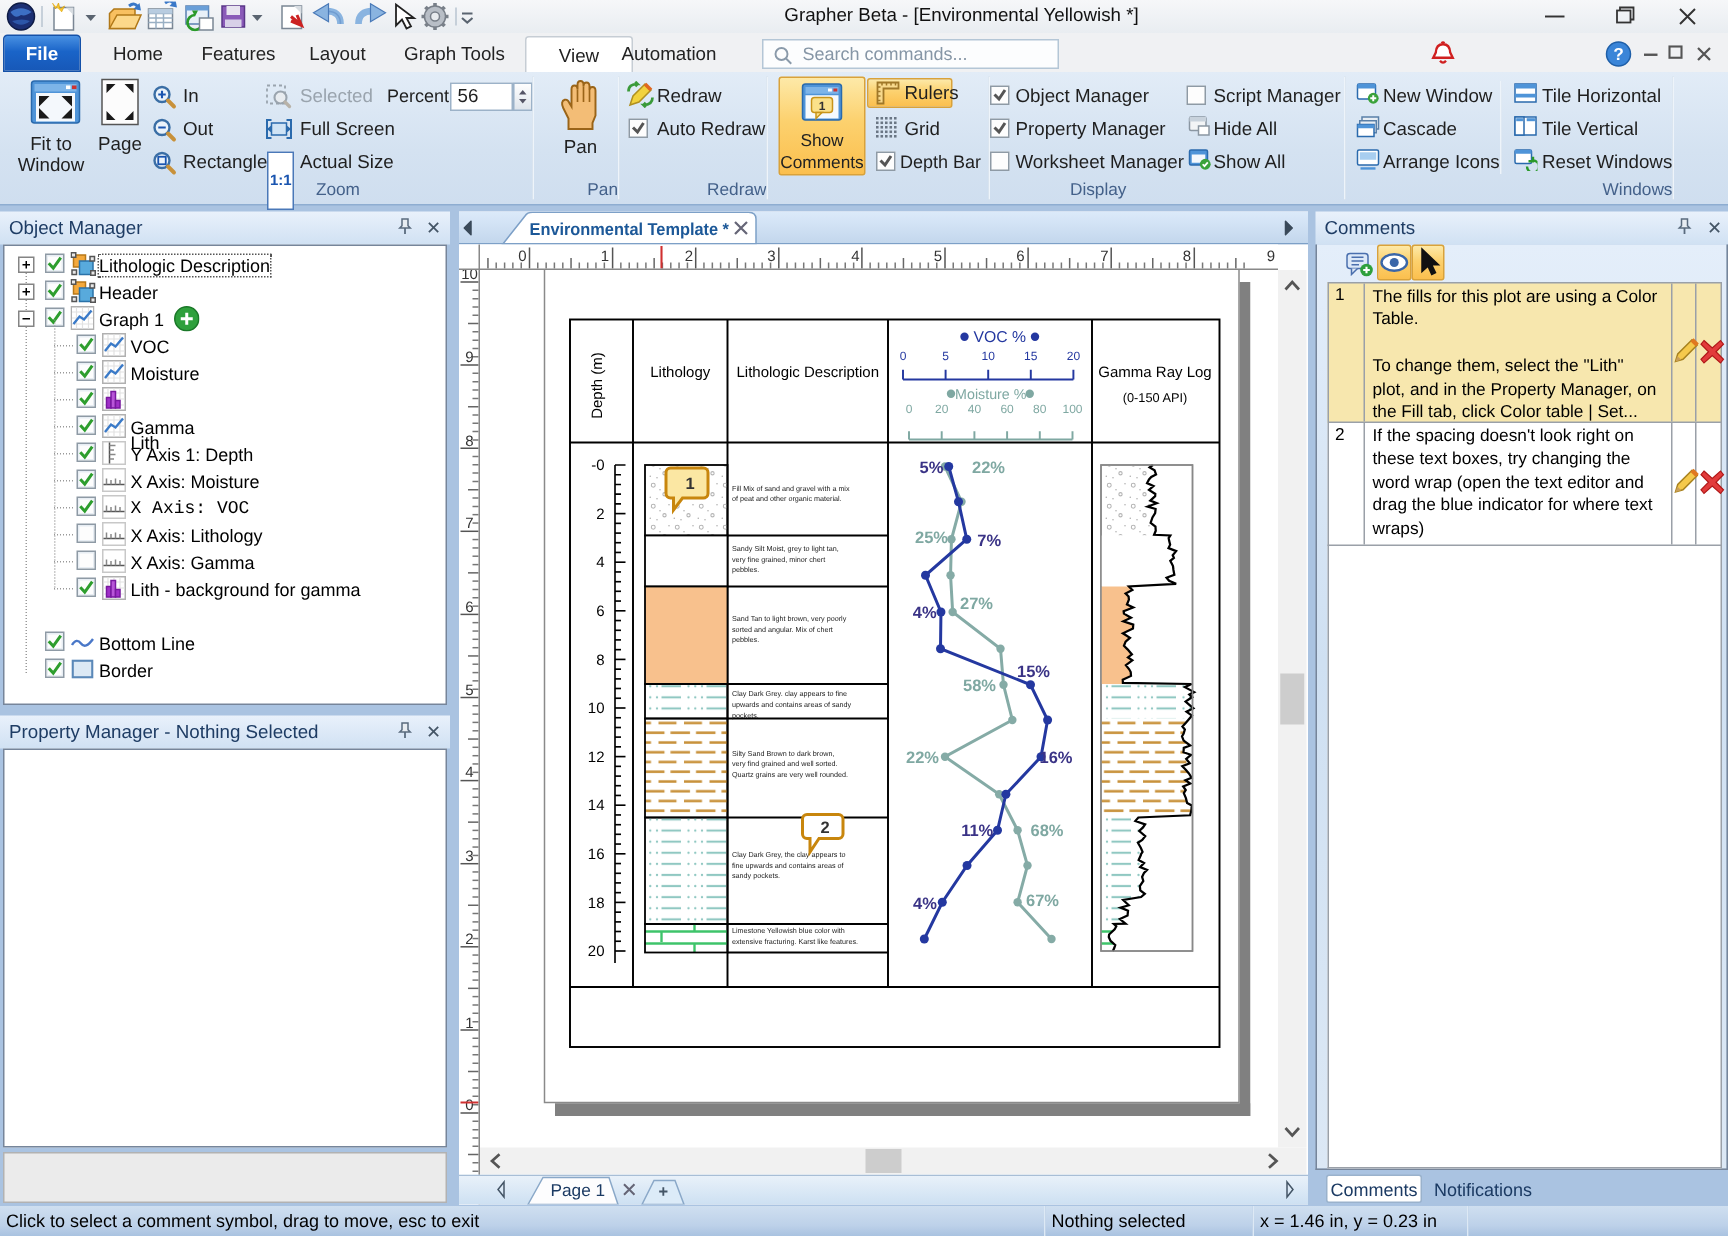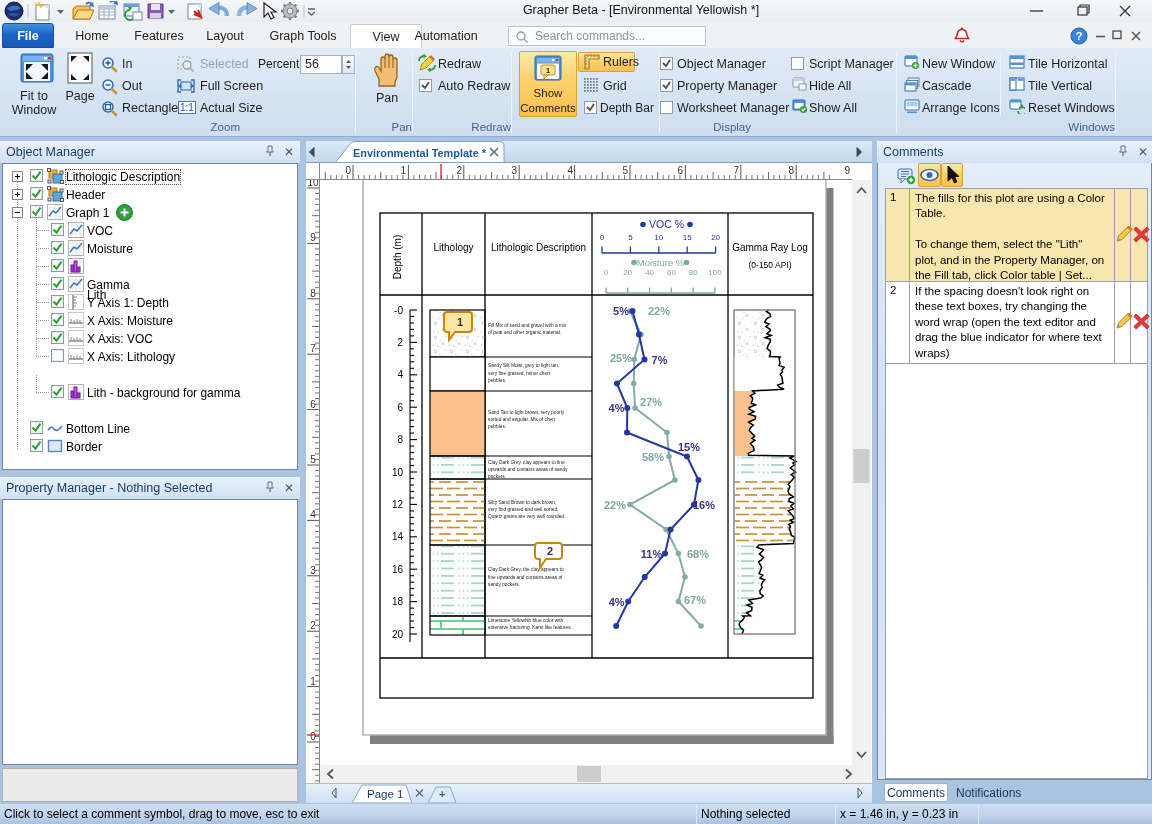--- a/index.html
+++ b/index.html
@@ -178,21 +178,21 @@
         <line x1="13" y1="12" x2="16" y2="15" stroke="#b8b2a8" stroke-width="2.2" stroke-linecap="round"></line>
       </svg></div>
   <div class="rsmall" style="left:200px;top:9px;color:#9aa4ae;">Selected</div>
   <div class="rsmall" style="left:177px;top:30px;" id="zfull"><svg width="18" height="16" viewBox="0 0 18 16">
         <rect x="4" y="4" width="10" height="8" fill="#cfe3f5" stroke="#2a6aad"></rect>
         <path d="M4,2 L1,2 1,14 4,14 M14,2 L17,2 17,14 14,14" stroke="#2a6aad" fill="none" stroke-width="1.3"></path>
         <path d="M1,8 l3,-2.5 v5 z" fill="#2a6aad"></path>
         <path d="M17,8 l-3,-2.5 v5 z" fill="#2a6aad"></path>
       </svg></div>
   <div class="rsmall" style="left:200px;top:31px;">Full Screen</div>
-  <div class="rsmall" style="left:178px;top:53px;font-size:10px;color:#1a55b0;border:1px solid #4a78b8;background:#fff;padding:0 1px;font-weight:normal;">1:1</div>
+  <div class="rsmall" style="left:178px;top:53px;font-size:10px;color:#1a55b0;border:1px solid #4a78b8;background:#fff;padding:13px 1px;font-weight:bold;">1:1</div>
   <div class="rsmall" style="left:200px;top:53px;">Actual Size</div>
   <div class="rsmall" style="left:258px;top:9px;font-size:12px;">Percent</div>
   <div class="rsmall" style="left:300px;top:7px;width:42px;height:19px;background:#fff;border:1px solid #9cb2c8;padding:1px 0 0 4px;">56</div>
   <div class="rsmall" style="left:342px;top:7px;width:13px;height:19px;background:linear-gradient(#fefefe,#dfe5ec);border:1px solid #9cb2c8;"><svg width="11" height="17">
         <path d="M5.5,4 l2.5,3 h-5 z" fill="#556"></path>
         <path d="M5.5,13 l2.5,-3 h-5 z" fill="#556"></path>
       </svg></div>
   <div class="glabel" style="left:120px;top:73px;width:120px;">Zoom</div>
   <div class="rsep" style="left:355px;"></div>
 
@@ -500,32 +500,43 @@
       <span style="position:absolute;left:33px;top:8px;width:14px;height:1px;background-image:linear-gradient(90deg,#999 1px, transparent 1px);background-size:2px 1px;"></span>
       <span style="position:absolute;left:33px;top:-9px;width:1px;height:18px;background-image:linear-gradient(#999 1px, transparent 1px);background-size:1px 2px;"></span>
       <span style="position:absolute;left:48px;top:1px;"><span class="cb"><svg width="13" height="13">
             <path d="M2.5,6.5 l3,3.2 5,-7" stroke="#2e9e2e" stroke-width="2" fill="none"></path>
           </svg></span></span>
       <span style="position:absolute;left:65px;top:0px;"><svg width="16" height="16" viewBox="0 0 16 16">
           <rect x="0.5" y="0.5" width="15" height="15" fill="#fff" stroke="#c8c8c8"></rect>
           <line x1="1" y1="11" x2="15" y2="11" stroke="#555"></line>
           <path d="M3,11 v-4 M6,11 v-3 M9,11 v-4 M12,11 v-3" stroke="#888"></path>
         </svg></span>
-      <span class="tlabel" style="left:84px;">X Axis: VOC</span>
+      <span class="tlabel" style="left:84px;font-family:Liberation Mono, monospace;">X Axis: VOC</span>
     </div>
 <div class="trow" style="left:0;top:184px;width:296px;">
       <span style="position:absolute;left:33px;top:8px;width:14px;height:1px;background-image:linear-gradient(90deg,#999 1px, transparent 1px);background-size:2px 1px;"></span>
       <span style="position:absolute;left:33px;top:-9px;width:1px;height:18px;background-image:linear-gradient(#999 1px, transparent 1px);background-size:1px 2px;"></span>
       <span style="position:absolute;left:48px;top:1px;"><span class="cb"></span></span>
       <span style="position:absolute;left:65px;top:0px;"><svg width="16" height="16" viewBox="0 0 16 16">
           <rect x="0.5" y="0.5" width="15" height="15" fill="#fff" stroke="#c8c8c8"></rect>
           <line x1="1" y1="11" x2="15" y2="11" stroke="#555"></line>
           <path d="M3,11 v-4 M6,11 v-3 M9,11 v-4 M12,11 v-3" stroke="#888"></path>
         </svg></span>
       <span class="tlabel" style="left:84px;">X Axis: Lithology</span>
+    </div>
+<div class="trow" style="left:0;top:202px;width:296px;">
+      <span style="position:absolute;left:33px;top:8px;width:14px;height:1px;background-image:linear-gradient(90deg,#999 1px, transparent 1px);background-size:2px 1px;"></span>
+      <span style="position:absolute;left:33px;top:-9px;width:1px;height:18px;background-image:linear-gradient(#999 1px, transparent 1px);background-size:1px 2px;"></span>
+      <span style="position:absolute;left:48px;top:1px;"><span class="cb"></span></span>
+      <span style="position:absolute;left:65px;top:0px;"><svg width="16" height="16" viewBox="0 0 16 16">
+          <rect x="0.5" y="0.5" width="15" height="15" fill="#fff" stroke="#c8c8c8"></rect>
+          <line x1="1" y1="11" x2="15" y2="11" stroke="#555"></line>
+          <path d="M3,11 v-4 M6,11 v-3 M9,11 v-4 M12,11 v-3" stroke="#888"></path>
+        </svg></span>
+      <span class="tlabel" style="left:84px;">X Axis: Gamma</span>
     </div>
 <div class="trow" style="left:0;top:220px;width:296px;">
       <span style="position:absolute;left:33px;top:8px;width:14px;height:1px;background-image:linear-gradient(90deg,#999 1px, transparent 1px);background-size:2px 1px;"></span>
       <span style="position:absolute;left:33px;top:-9px;width:1px;height:18px;background-image:linear-gradient(#999 1px, transparent 1px);background-size:1px 2px;"></span>
       <span style="position:absolute;left:48px;top:1px;"><span class="cb"><svg width="13" height="13">
             <path d="M2.5,6.5 l3,3.2 5,-7" stroke="#2e9e2e" stroke-width="2" fill="none"></path>
           </svg></span></span>
       <span style="position:absolute;left:65px;top:0px;"><svg width="16" height="16" viewBox="0 0 16 16">
           <rect x="0.5" y="0.5" width="15" height="15" fill="#fff" stroke="#b0b0b0"></rect>
           <path d="M4,1 v14 M8,1 v14 M12,1 v14 M1,4 h14 M1,8 h14 M1,12 h14" stroke="#e2e2e2" stroke-width="0.8"></path>

